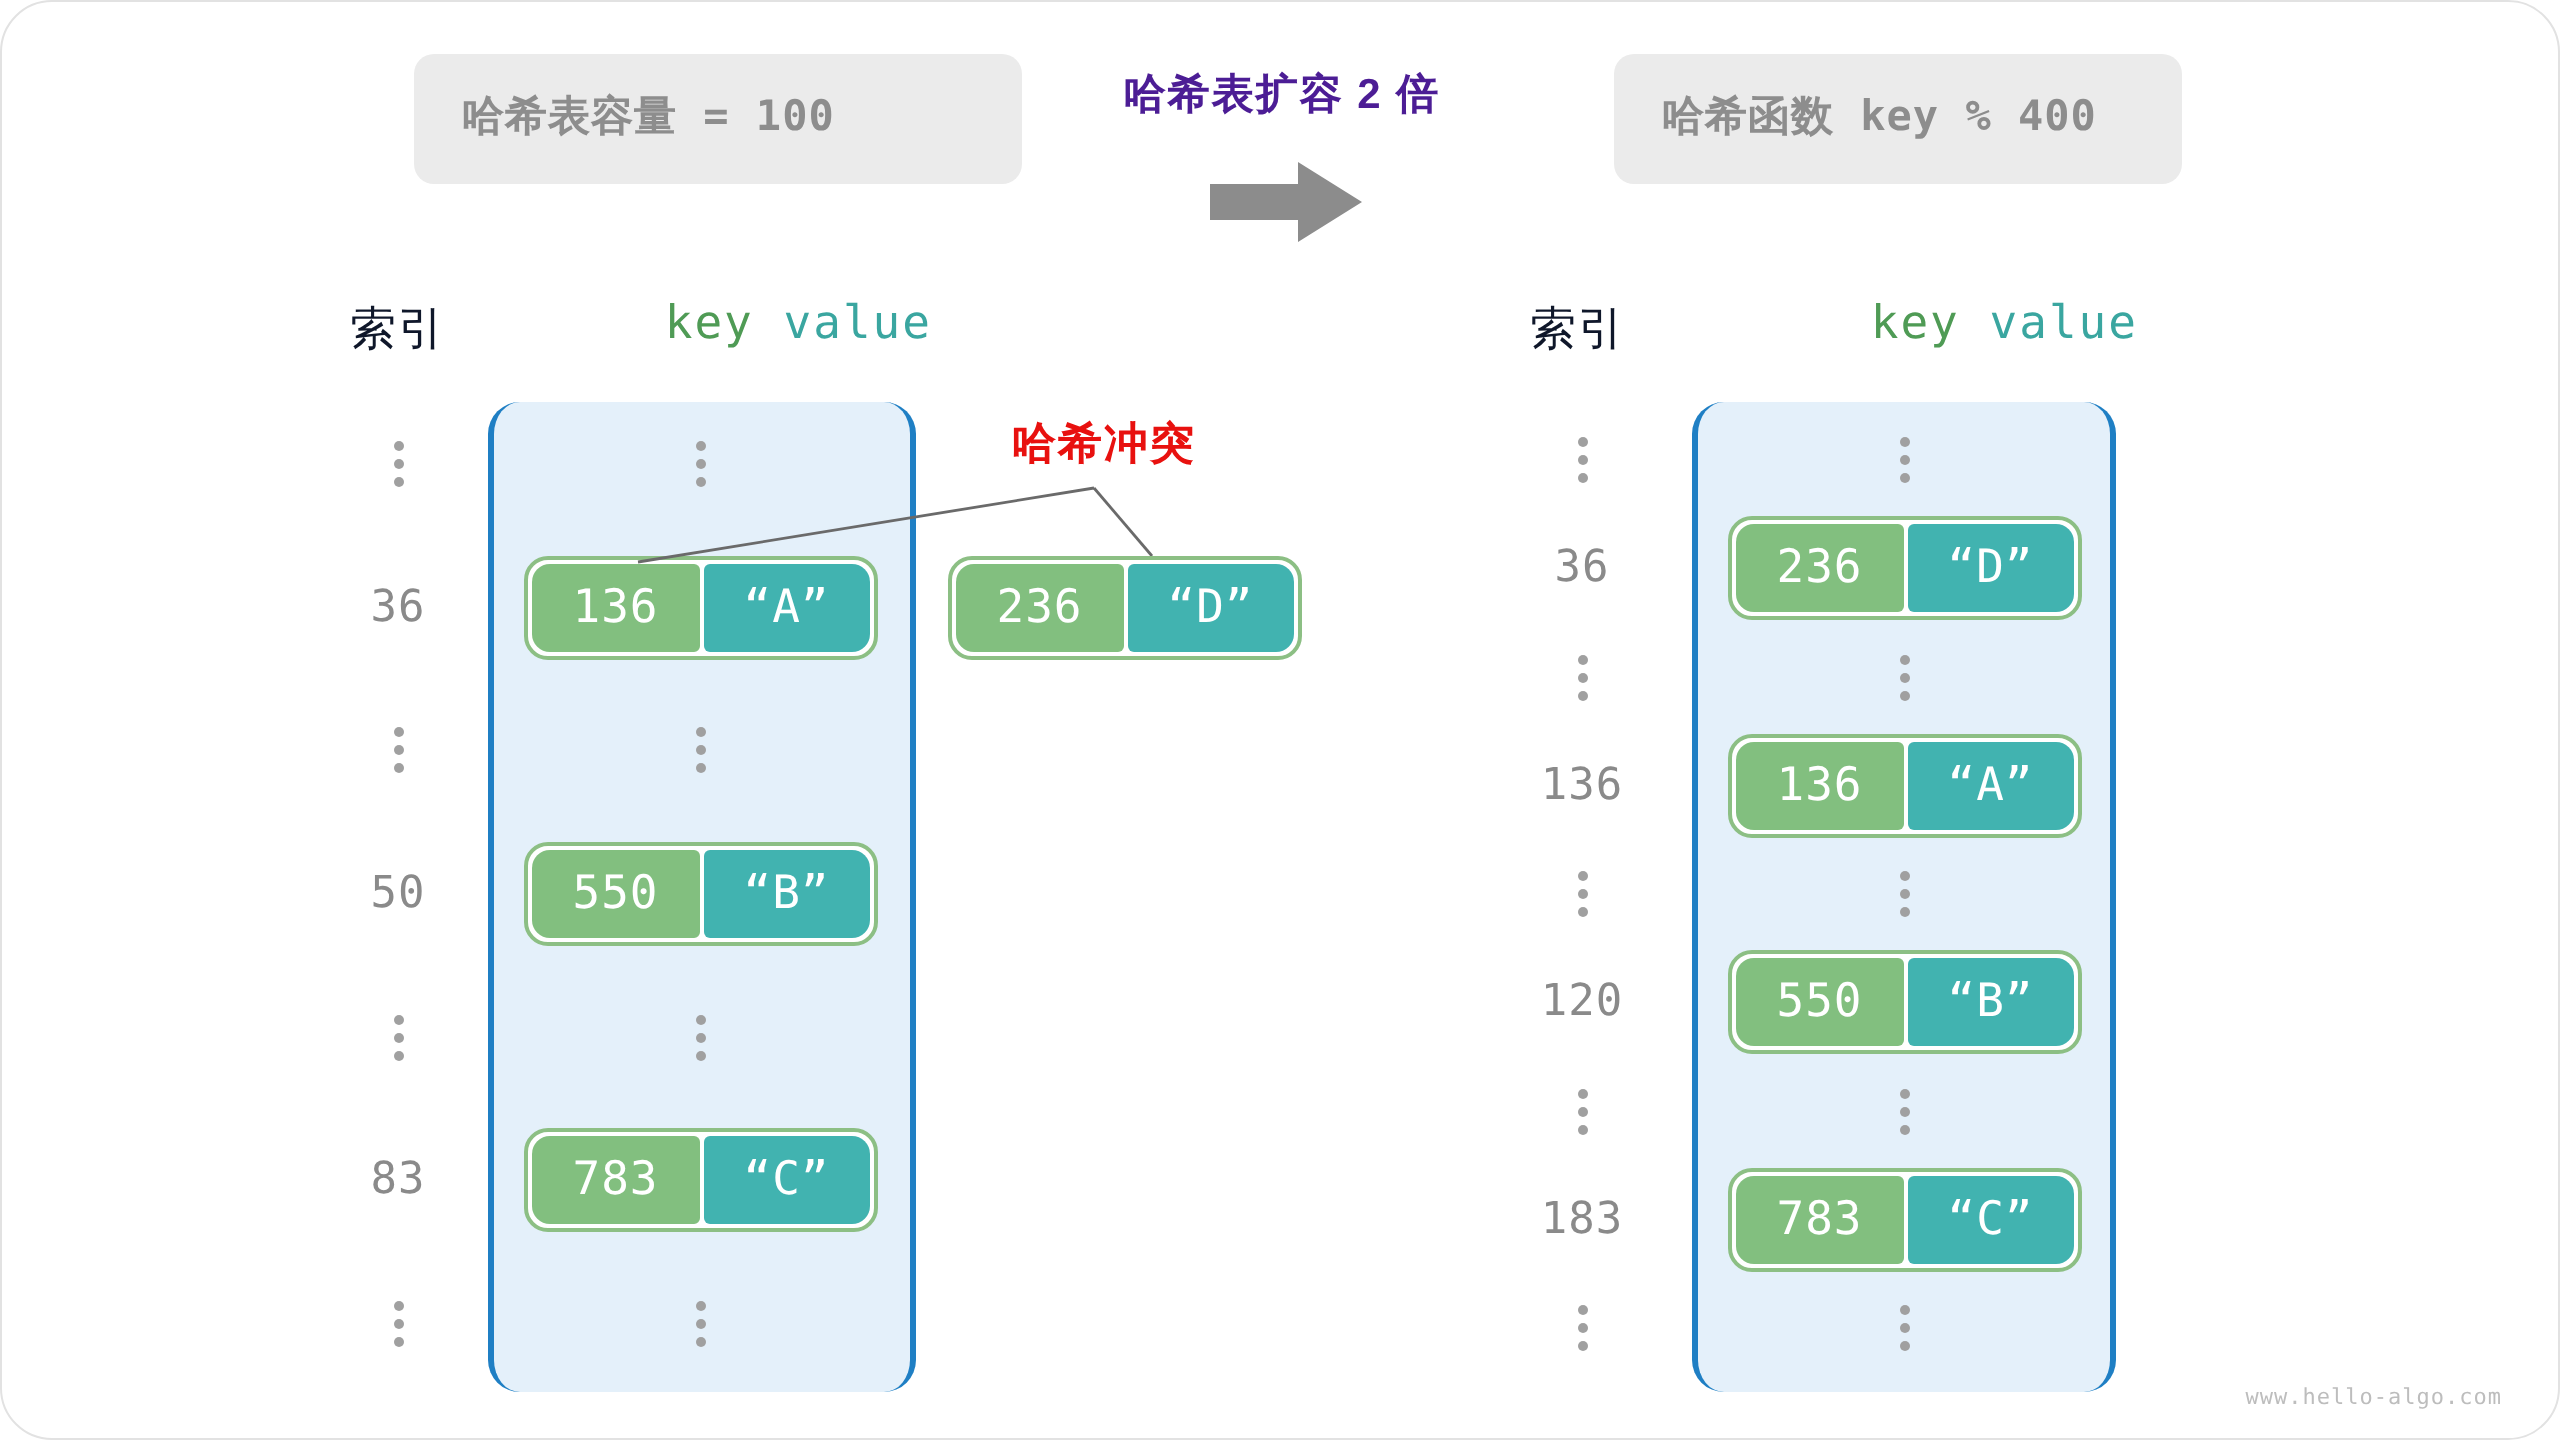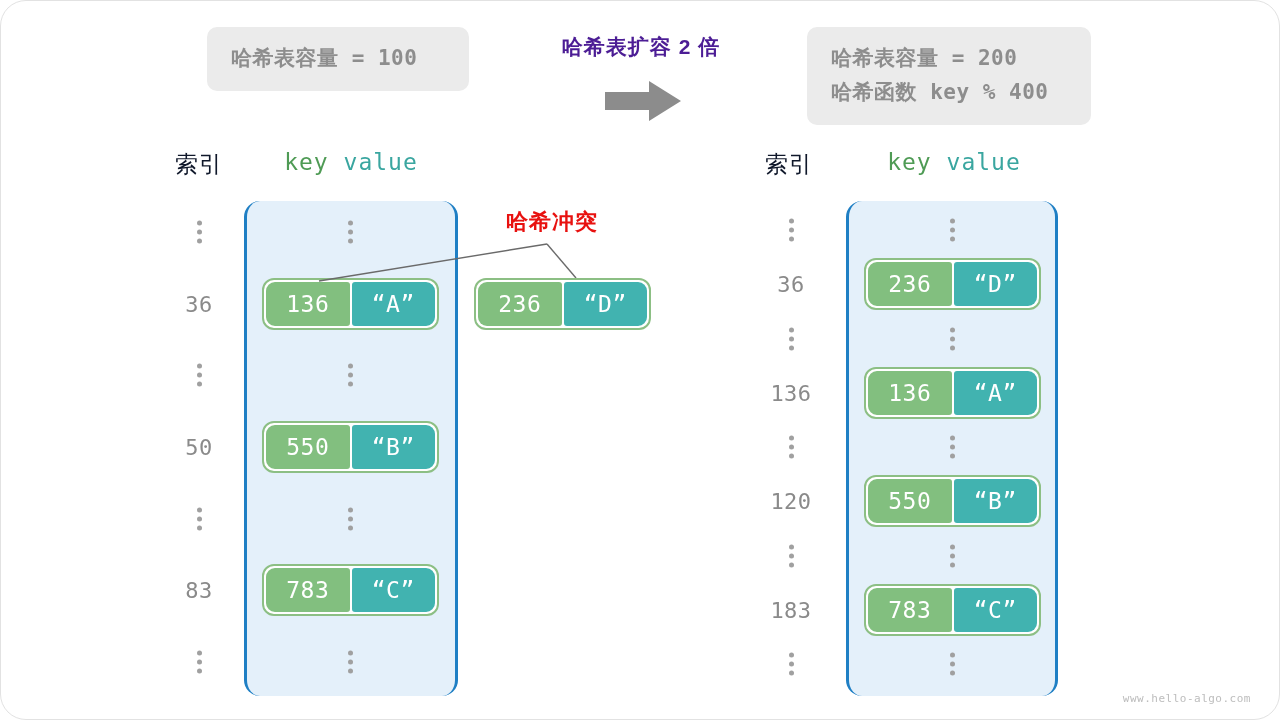--- a/index.html
+++ b/index.html
@@ -37,21 +37,21 @@
     line-height: 34px;
     white-space: pre;
     font-weight: bold;
   }
   .infobox .cn {
     font-family: "Liberation Sans", "DejaVu Sans", sans-serif;
     font-weight: bold;
     letter-spacing: 0.5px;
   }
 
-  #infobox-left  { left: 206px; top: 26px; width: 262px; }
+  #infobox-left  { left: 206px; top: 26px; width: 304px; }
   #infobox-right { left: 806px; top: 26px; width: 284px; }
 
   
   #expand-title {
     position: absolute;
     left: 520px;
     top: 32px;
     width: 240px;
     text-align: center;
     font-size: 21px;
@@ -76,21 +76,21 @@
   }
   .col-head.index {
     color: #0f172a;
     font-family: "Liberation Sans", "DejaVu Sans", sans-serif;
     text-align: center;
     width: 80px;
   }
   .col-head.kv {
     font-family: "DejaVu Sans Mono", "Liberation Mono", monospace;
     width: 230px;
-    text-align: center;
+    text-align: right;
   }
   .col-head.kv .k { color: #4f9b55; }
   .col-head.kv .v { color: #3aa6a0; }
 
   
   .bucket {
     position: absolute;
     background: #e4f0fa;
     border-left: 3px solid #1f7fc4;
     border-right: 3px solid #1f7fc4;
@@ -196,21 +196,20 @@
   <div class="infobox" id="infobox-left">
     <div class="line"><span class="cn">哈希表容量</span><span> = 100</span></div>
   </div>
 
   <div id="expand-title">哈希表扩容 2 倍</div>
   <svg id="expand-arrow" viewBox="0 0 76 44">
     <polygon points="0,13 44,13 44,2 76,22 44,42 44,31 0,31" fill="#8c8c8c"></polygon>
   </svg>
 
   <div class="infobox" id="infobox-right">
-    <div class="line"><span class="cn">哈希表容量</span><span> = 200</span></div>
     <div class="line"><span class="cn">哈希函数</span><span> key % 400</span></div>
   </div>
 
   <div class="col-head index" style="left:158px; top:148px;">索引</div>
   <div class="col-head kv" style="left:235px; top:148px;"><span class="k">key</span><span> </span><span class="v">value</span></div>
 
   <div class="col-head index" style="left:748px; top:148px;">索引</div>
   <div class="col-head kv" style="left:838px; top:148px;"><span class="k">key</span><span> </span><span class="v">value</span></div>
 
   <div class="bucket" id="bucket-left" style="left:243px; top:200px; width:214px; height:495px;"></div>

